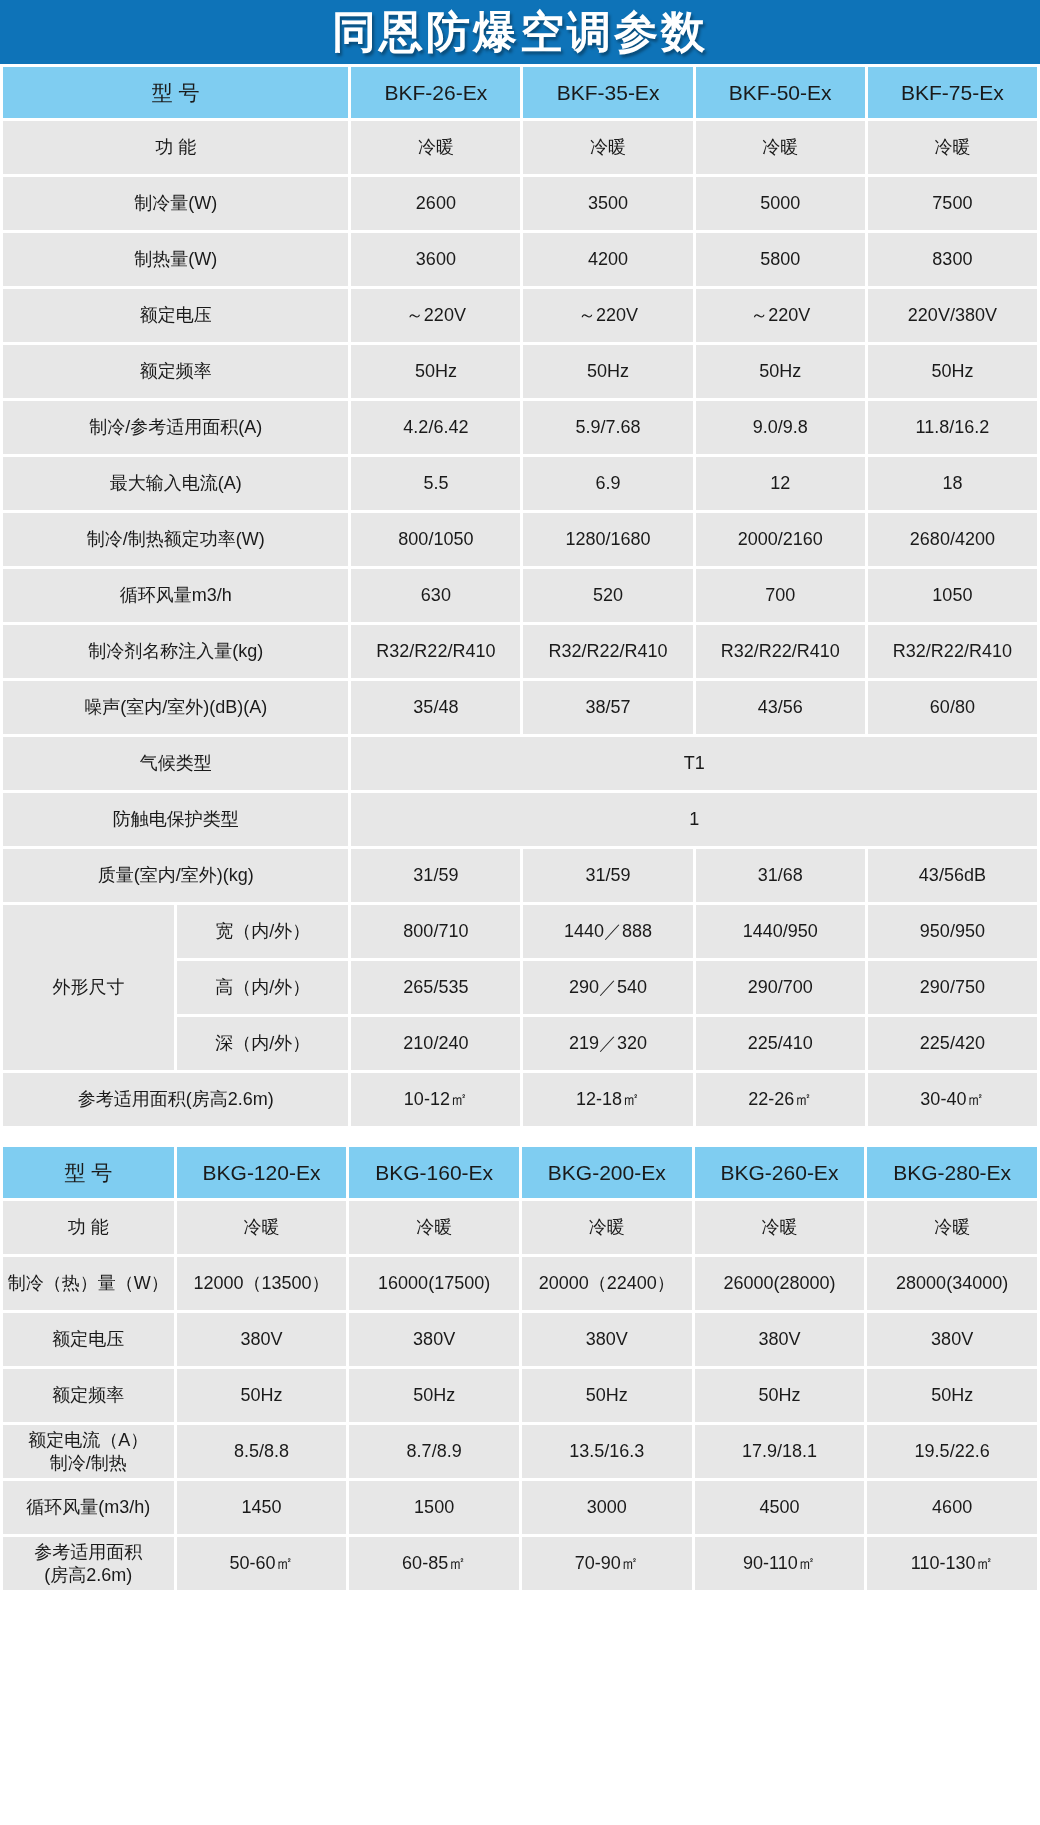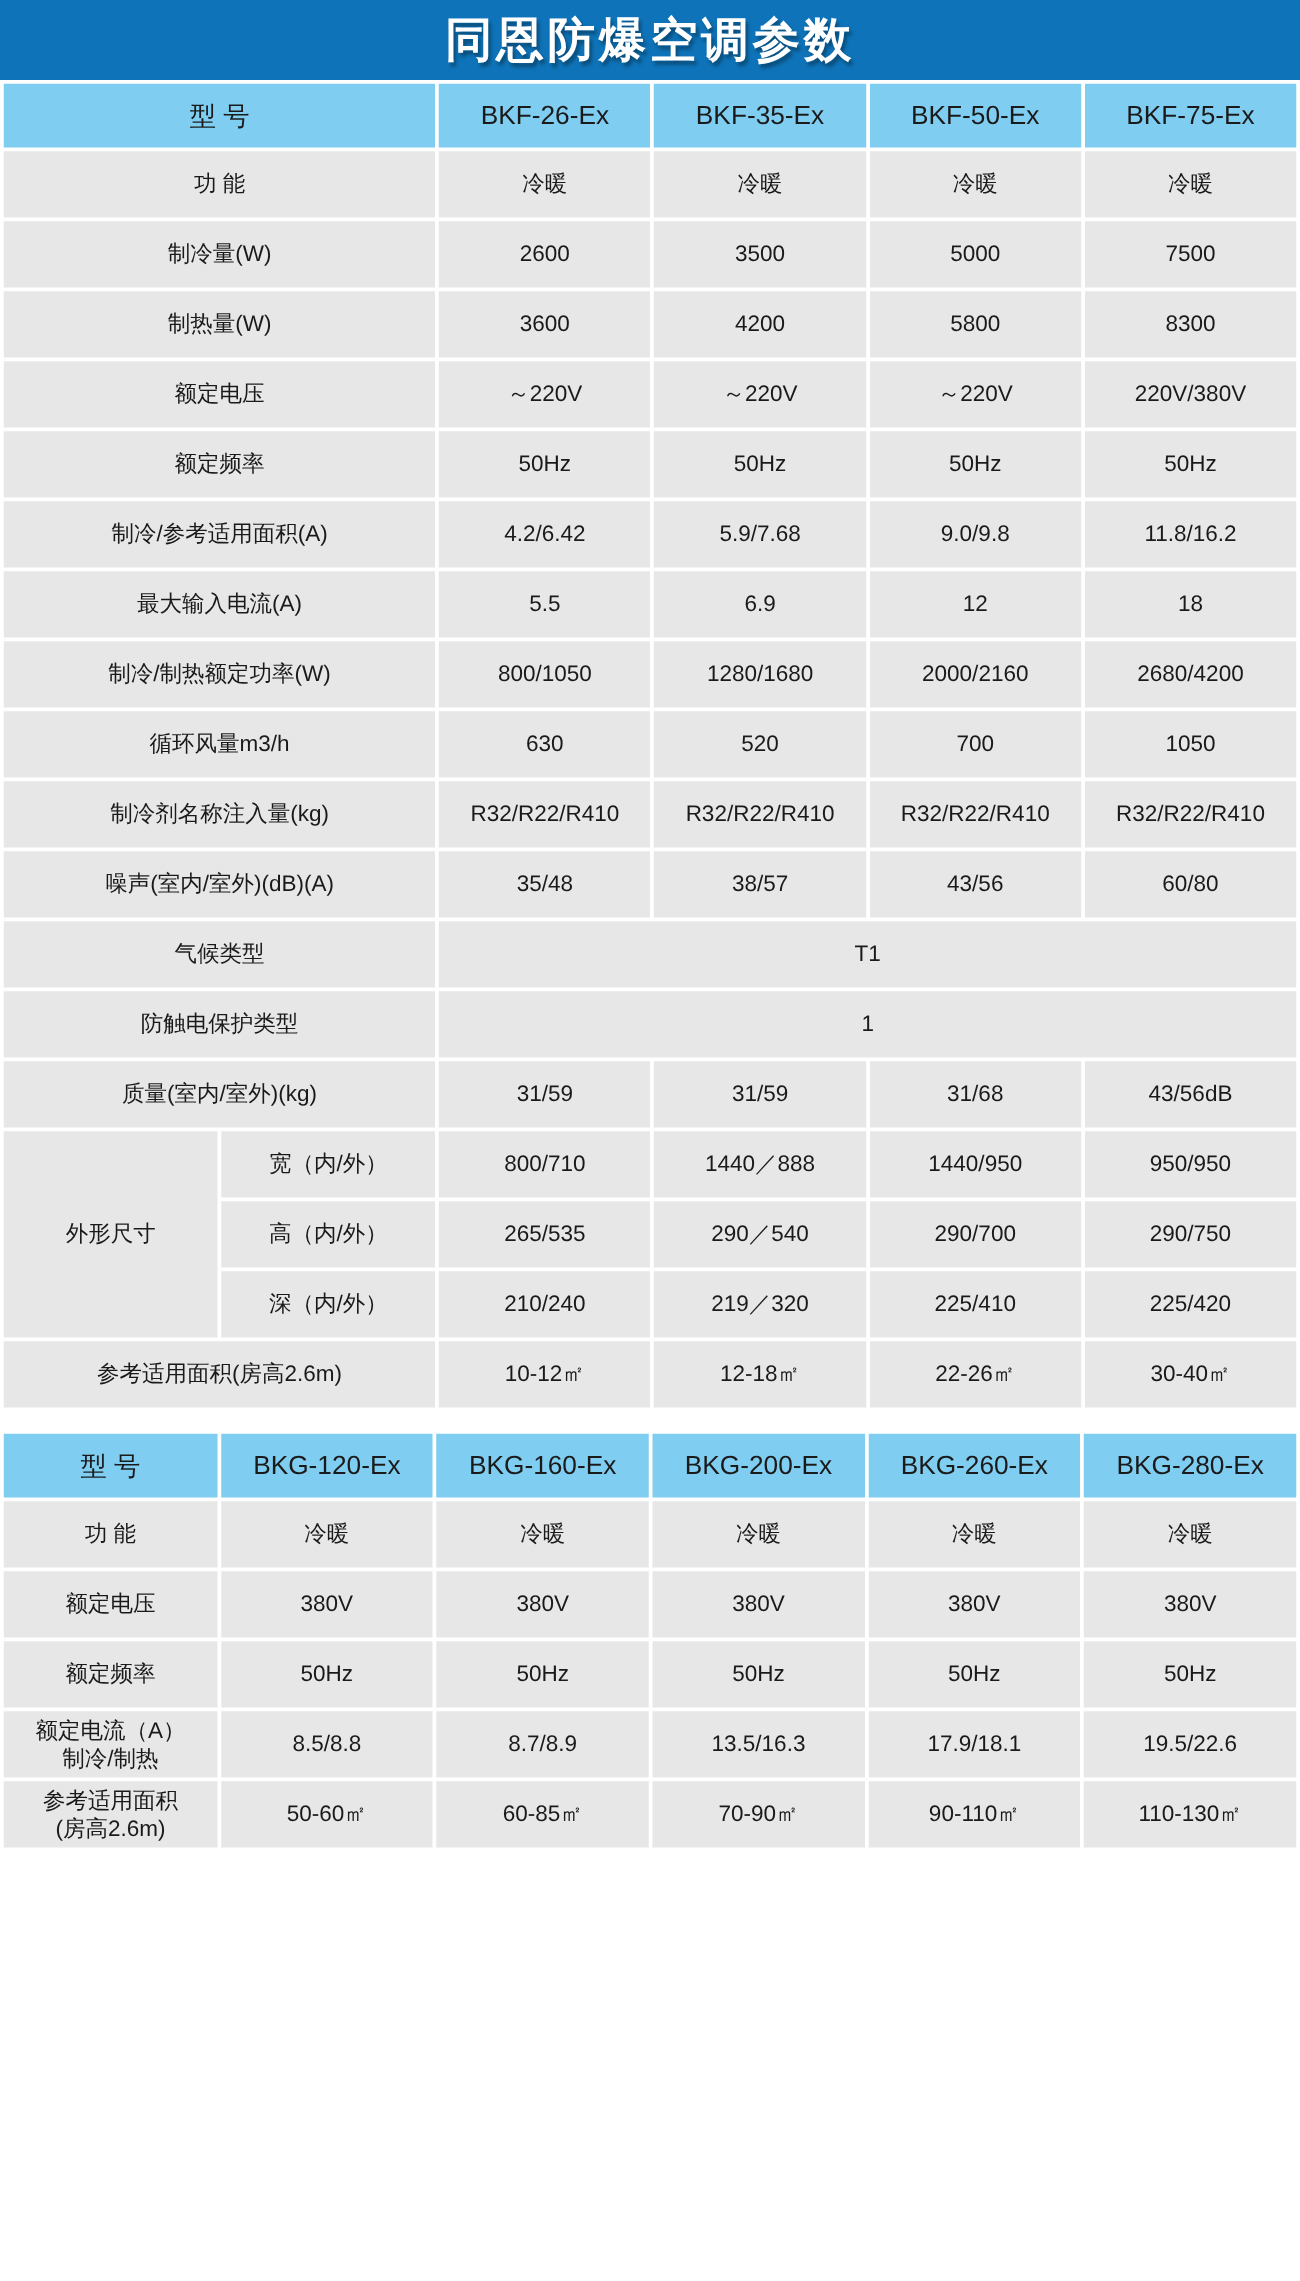--- a/index.html
+++ b/index.html
@@ -14,21 +14,21 @@
     width: 1040px;
     height: 64px;
     background: #0e73b8;
     display: flex;
     align-items: center;
     justify-content: center;
   }
   .title-bar h1 {
     margin: 0;
     color: #ffffff;
-    font-size: 38px;
+    font-size: 44px;
     font-weight: bold;
     letter-spacing: 3px;
     text-shadow: 2px 3px 3px rgba(0,0,0,0.35);
   }
   table.spec {
     width: 1040px;
     border-collapse: separate;
     border-spacing: 3px;
     table-layout: fixed;
     background: #ffffff;
@@ -230,20 +230,28 @@
 
   <tr>
     <td>功  能</td>
     <td>冷暖</td>
     <td>冷暖</td>
     <td>冷暖</td>
     <td>冷暖</td>
     <td>冷暖</td>
   </tr>
   <tr>
+    <td>制冷（热）量（W）</td>
+    <td>12000（13500）</td>
+    <td>16000(17500)</td>
+    <td>20000（22400）</td>
+    <td>26000(28000)</td>
+    <td>28000(34000)</td>
+  </tr>
+  <tr>
     <td>额定电压</td>
     <td>380V</td>
     <td>380V</td>
     <td>380V</td>
     <td>380V</td>
     <td>380V</td>
   </tr>
   <tr>
     <td>额定频率</td>
     <td>50Hz</td>
@@ -255,20 +263,28 @@
   <tr>
     <td>额定电流（A）
 制冷/制热</td>
     <td>8.5/8.8</td>
     <td>8.7/8.9</td>
     <td>13.5/16.3</td>
     <td>17.9/18.1</td>
     <td>19.5/22.6</td>
   </tr>
   <tr>
+    <td>循环风量(m3/h)</td>
+    <td>1450</td>
+    <td>1500</td>
+    <td>3000</td>
+    <td>4500</td>
+    <td>4600</td>
+  </tr>
+  <tr>
     <td>参考适用面积
 (房高2.6m)</td>
     <td>50-60㎡</td>
     <td>60-85㎡</td>
     <td>70-90㎡</td>
     <td>90-110㎡</td>
     <td>110-130㎡</td>
   </tr>
 </tbody>
   </table>

